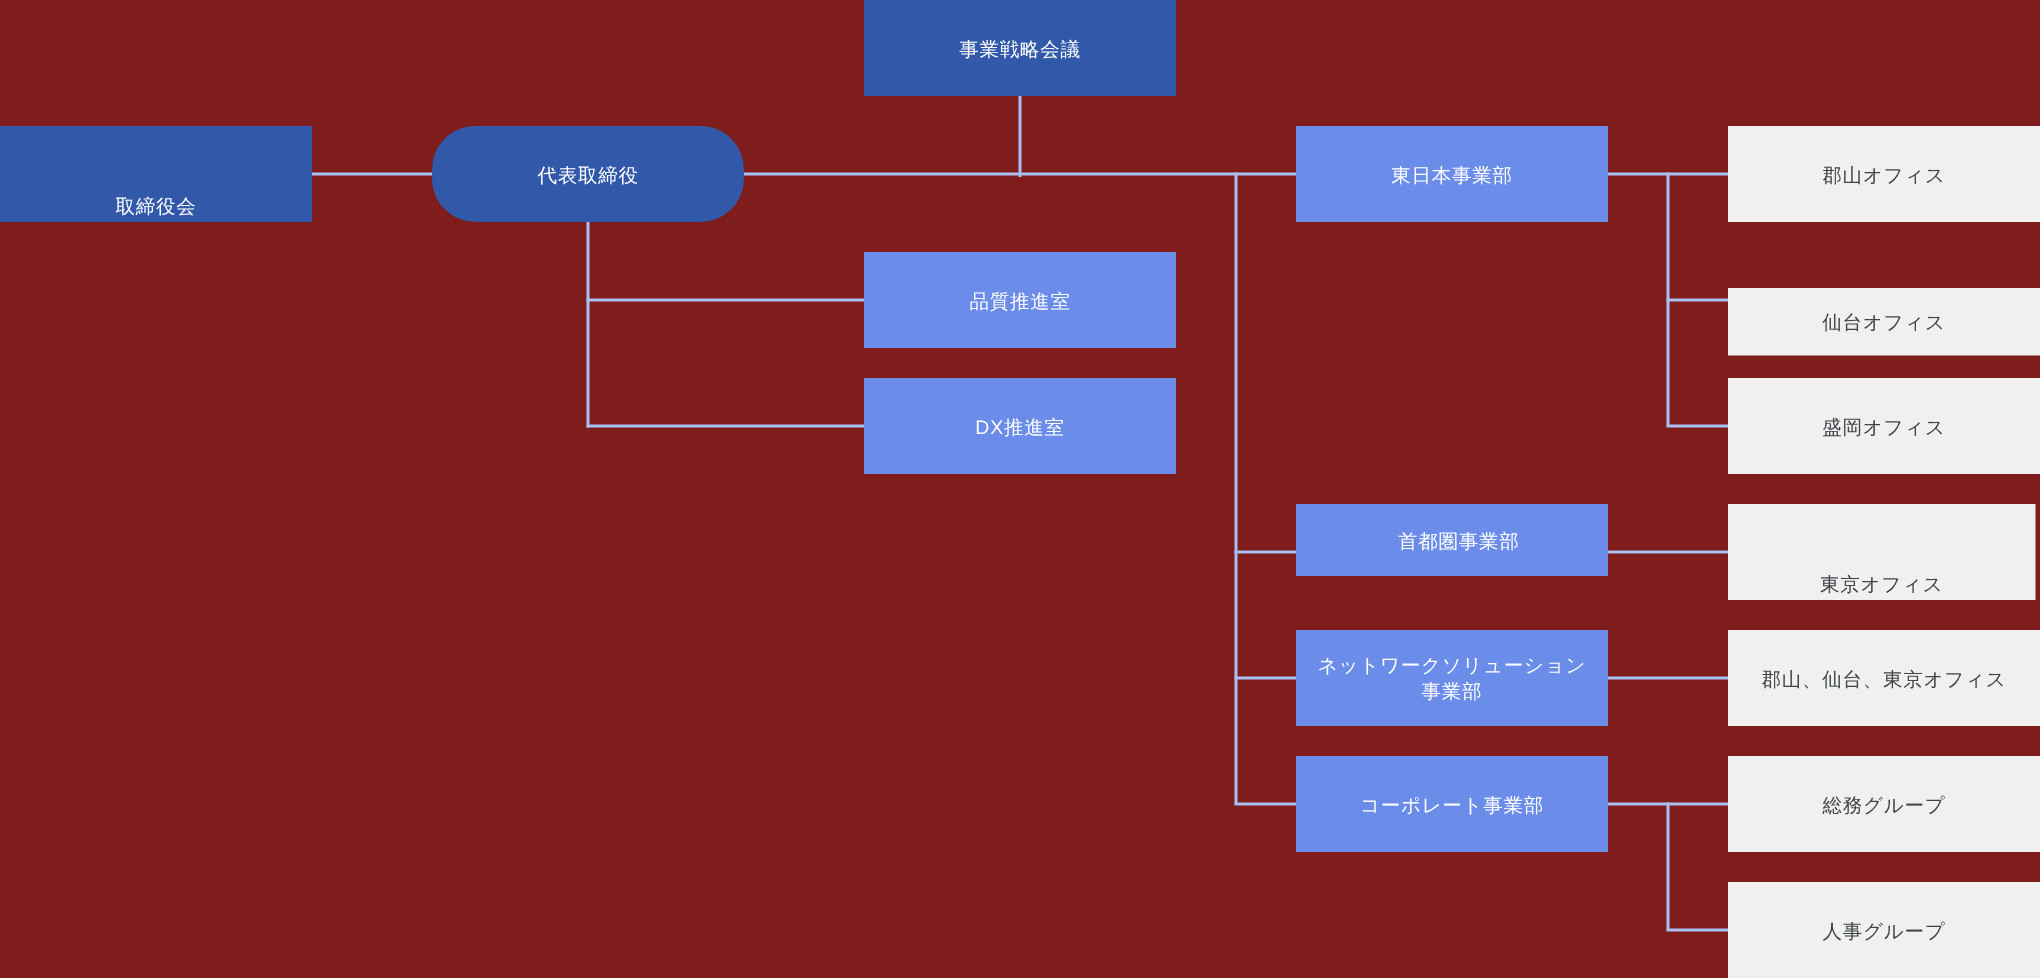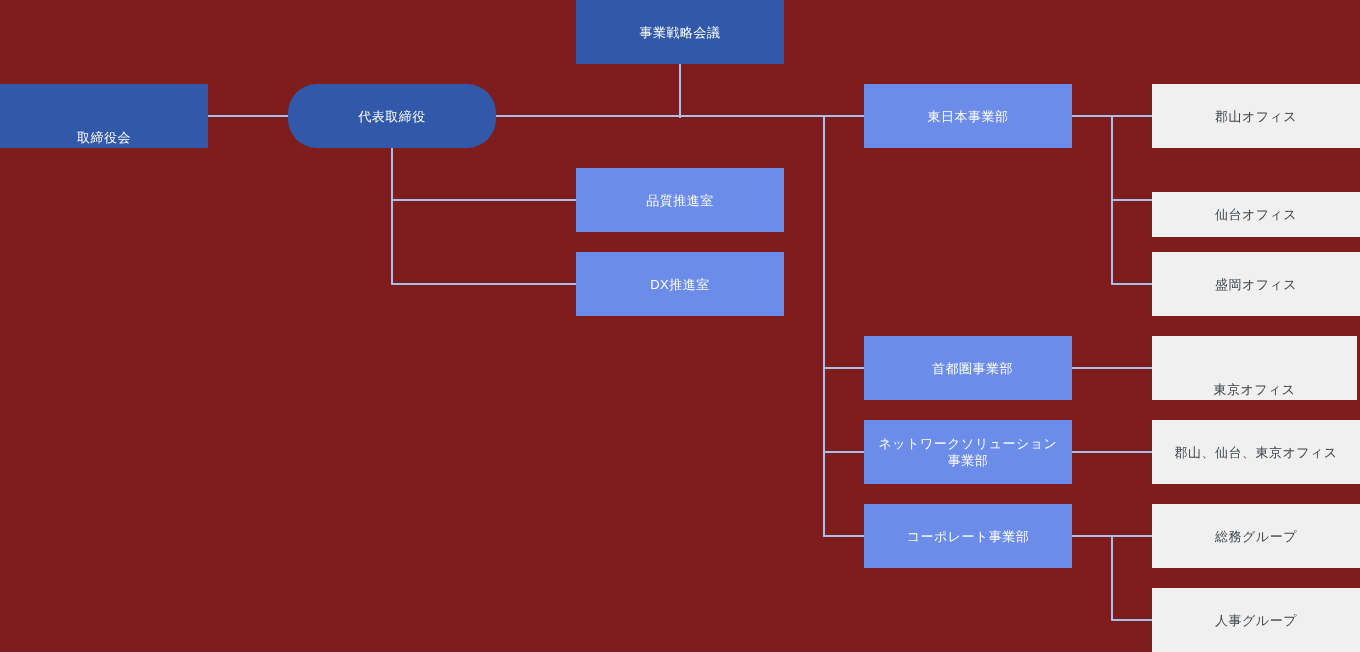--- a/index.html
+++ b/index.html
@@ -98,21 +98,21 @@
   </div>
 
   <div class="node node-mid" style="left:576px; top:252px; width:208px; height:64px;">
     <span>DX推進室</span>
   </div>
 
   <div class="node node-mid" style="left:864px; top:84px; width:208px; height:64px;">
     <span>東日本事業部</span>
   </div>
 
-  <div class="node node-mid" style="left:864px; top:336px; width:208px; height:64px;padding-left:17px;">
+  <div class="node node-mid" style="left:864px; top:336px; width:208px; height:48px;padding-left:17px;">
     <span>首都圏事業部</span>
   </div>
 
   <div class="node node-mid" style="left:864px; top:420px; width:208px; height:64px;">
     <span>
       <span>ネットワークソリューション</span><br>
       <span>事業部</span>
     </span>
   </div>
 

